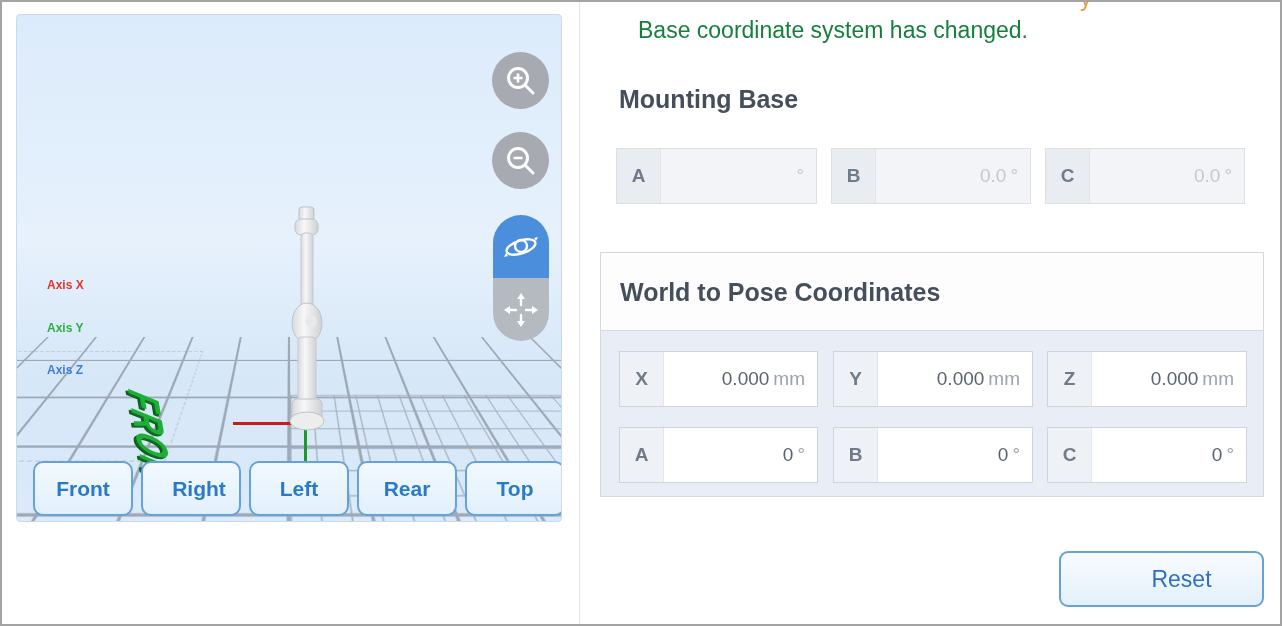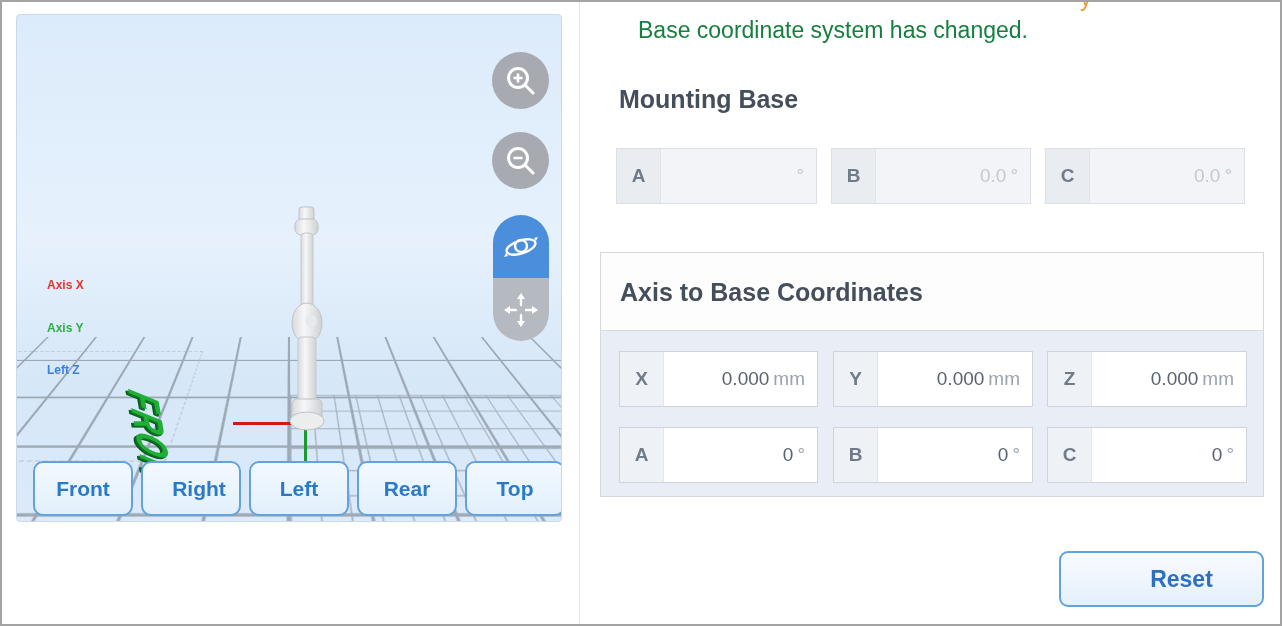--- a/index.html
+++ b/index.html
@@ -138,21 +138,21 @@
   .w-y { left:831px; top:349px; width:200px; }
   .w-z { left:1045px; top:349px; width:200px; }
   .w-a { left:617px; top:425px; width:199px; }
   .w-b { left:831px; top:425px; width:200px; }
   .w-c { left:1045px; top:425px; width:200px; }
 
   .reset-btn {
     position:absolute; left:1057px; top:549px; width:205px; height:56px;
     background:linear-gradient(#f8fbfe,#e4f0fb);
     border:2px solid #63a2da; border-radius:9px;
-    color:#2f6fc3; font-size:23px; font-weight:bold; cursor:pointer;
+    color:#2f6fc3; font-size:23px; font-weight:normal; cursor:pointer;
     font-family:"Liberation Sans","DejaVu Sans",sans-serif;
     padding-left:40px;
   }
 
   svg { display:block; }
 </style>
 </head>
 <body>
 
 <div class="page">
@@ -184,21 +184,21 @@
       <rect x="26" y="28" width="12" height="80" rx="4" fill="url(#gArm)" stroke="#c6c9cc" stroke-width="1"></rect>
       <ellipse cx="32" cy="118" rx="15" ry="20" fill="url(#gArm)" stroke="#bfc2c6" stroke-width="1"></ellipse>
       <circle cx="36" cy="116" r="6" fill="#e8e9ea"></circle>
       <rect x="23" y="132" width="18" height="66" rx="4" fill="url(#gArm)" stroke="#c6c9cc" stroke-width="1"></rect>
       <rect x="17" y="194" width="30" height="22" rx="5" fill="url(#gArm)" stroke="#bfc2c6" stroke-width="1"></rect>
       <ellipse cx="32" cy="216" rx="17" ry="9" fill="#eceded" stroke="#bfc2c6" stroke-width="1"></ellipse>
     </svg>
 
     <div class="axis-key x">Axis X</div>
     <div class="axis-key y">Axis Y</div>
-    <div class="axis-key z">Left Z</div>
+    <div class="axis-key z">Axis Z</div>
 
     <button class="round-btn zoom-in">
       <span>
         <svg width="34" height="34" viewBox="0 0 34 34">
           <circle cx="14" cy="14" r="9.5" fill="none" stroke="#fff" stroke-width="3"></circle>
           <line x1="21" y1="21" x2="29" y2="29" stroke="#fff" stroke-width="3" stroke-linecap="round"></line>
           <line x1="9.5" y1="14" x2="18.5" y2="14" stroke="#fff" stroke-width="2.6"></line>
           <line x1="14" y1="9.5" x2="14" y2="18.5" stroke="#fff" stroke-width="2.6"></line>
         </svg>
       </span>
@@ -279,21 +279,21 @@
     <div class="fvalue">
         <span>0.0</span>
         <span class="unit">°</span>
       </div>
   </div>
 
   <div class="wtb-panel">
     <div class="wtb-header"></div>
     <div class="wtb-body"></div>
   </div>
-  <div class="section-title" style="left:618px; top:276px;">Axis to Base Coordinates</div>
+  <div class="section-title" style="left:618px; top:276px;">World to Pose Coordinates</div>
 
   <div class="field editable w-x">
     <div class="flabel">X</div>
     <div class="fvalue">
         <span>0.000</span>
         <span class="unit">mm</span>
       </div>
   </div>
   <div class="field editable w-y">
     <div class="flabel">Y</div>

